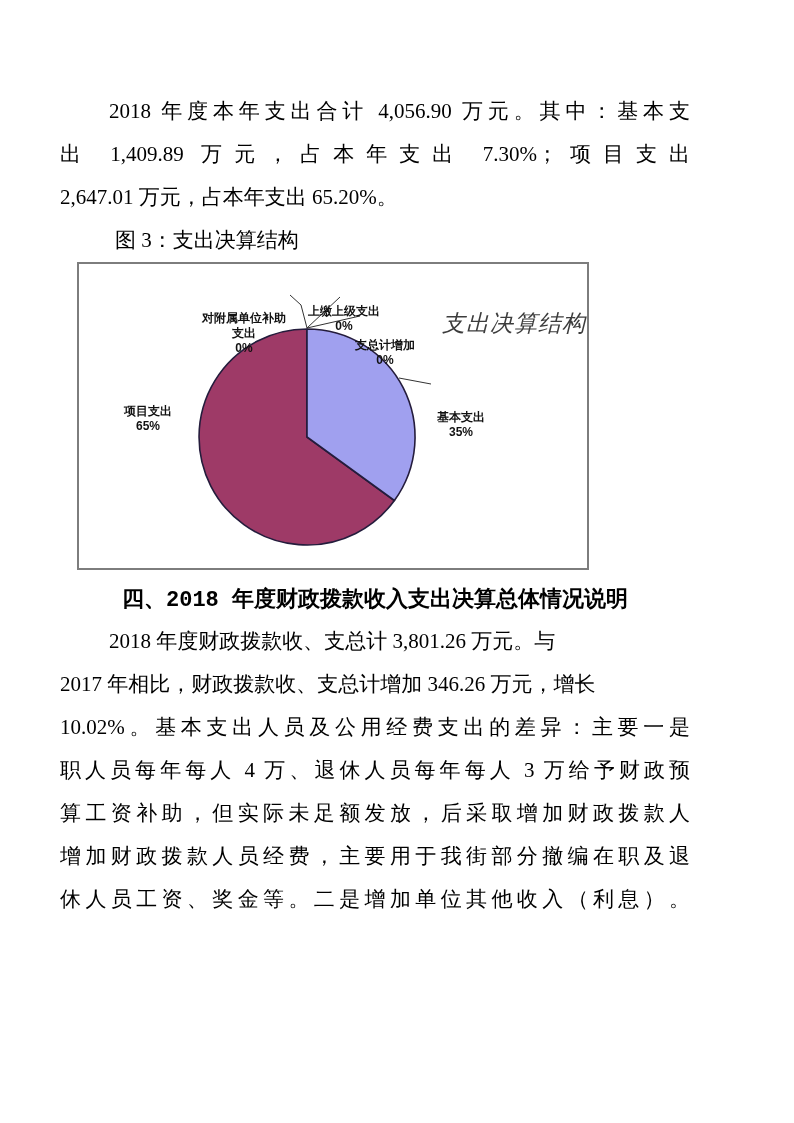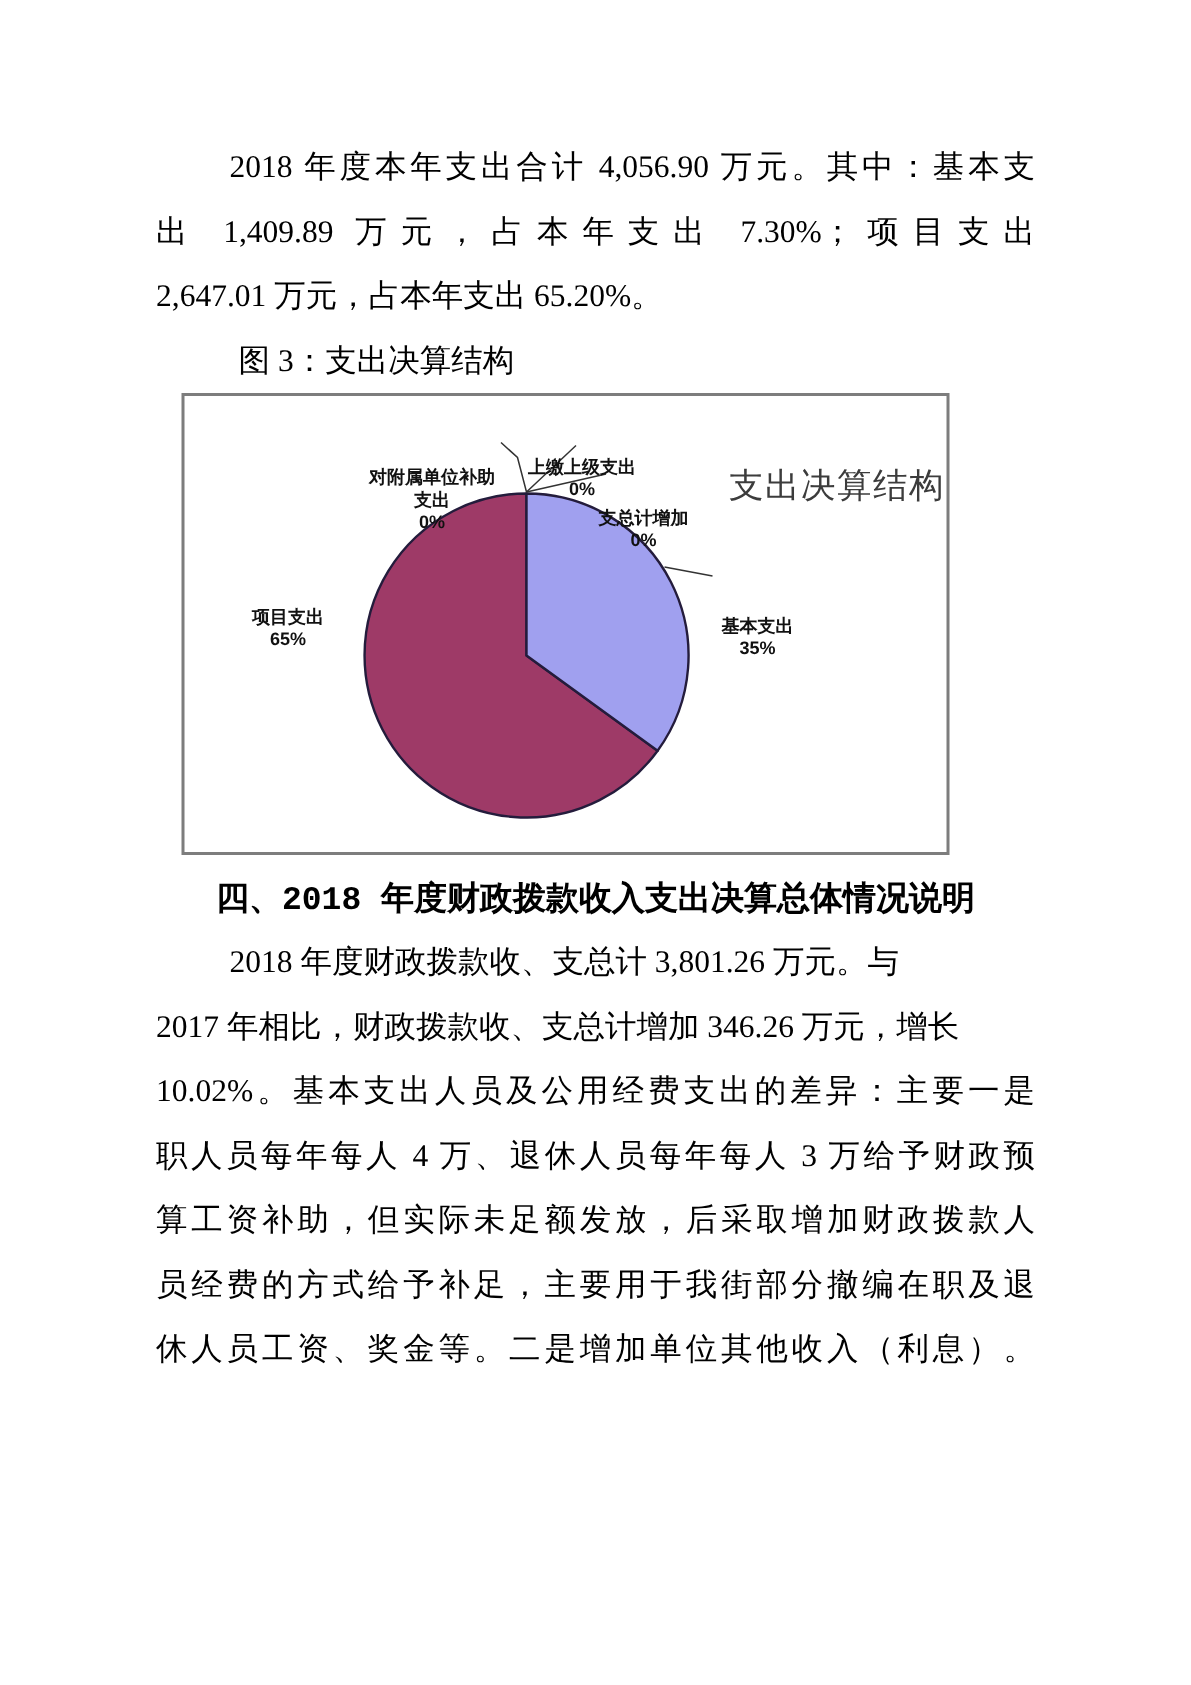--- a/index.html
+++ b/index.html
@@ -1,20 +1,20 @@
 <!DOCTYPE html>
 <html><head>
 <meta charset="utf-8">
 <style>
   html,body{margin:0;padding:0;background:#fff;}
   .page{
     position:relative;
     width:794px;height:1123px;
     box-sizing:border-box;
-    padding:90px 104px 0 104px;
+    padding:90px 104px 0 60px;
     background:#ffffff;
     font-family:"Liberation Serif","DejaVu Serif",serif;
     color:#000;
     overflow:hidden;
   }
   .line{
     font-size:21px;
     line-height:43px;
     height:43px;
     overflow:hidden;
@@ -59,20 +59,21 @@
   .chart-title{
     position:absolute;
     left:360px; top:44px;
     width:150px;
     font-family:"Liberation Sans","DejaVu Sans",sans-serif;
     font-size:23px;
     letter-spacing:1px;
     color:#3c3c3c;
     text-align:center;
     white-space:nowrap;
+    font-style:italic;
   }
 </style>
 </head>
 <body>
 
 <div class="page">
 
   <div>
     <div class="line just indent">2018 年度本年支出合计 4,056.90 万元。其中：基本支</div>
     <div class="line just">出 1,409.89 万元，占本年支出 7.30%；项目支出</div>
@@ -125,17 +126,17 @@
   </div>
 
   <h2 class="heading">四、2018 年度财政拨款收入支出决算总体情况说明</h2>
 
   <div>
     <div class="line indent">2018 年度财政拨款收、支总计 3,801.26 万元。与</div>
     <div class="line">2017 年相比，财政拨款收、支总计增加 346.26 万元，增长</div>
     <div class="line just">10.02%。基本支出人员及公用经费支出的差异：主要一是</div>
     <div class="line just">职人员每年每人 4 万、退休人员每年每人 3 万给予财政预</div>
     <div class="line just">算工资补助，但实际未足额发放，后采取增加财政拨款人</div>
-    <div class="line just">员经费的方式给予补足，主要用于我街部分撤编在职及退</div>
+    <div class="line just">增加财政拨款人员经费，主要用于我街部分撤编在职及退</div>
     <div class="line just">休人员工资、奖金等。二是增加单位其他收入（利息）。</div>
   </div>
 
 </div>
 
 </body></html>

